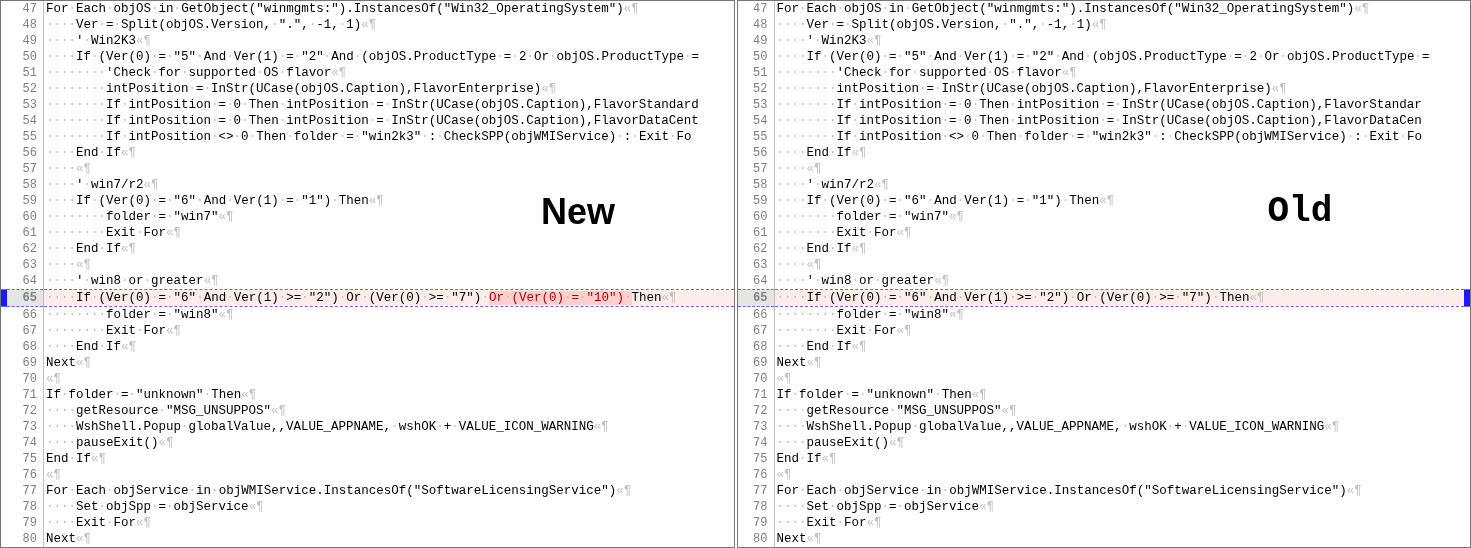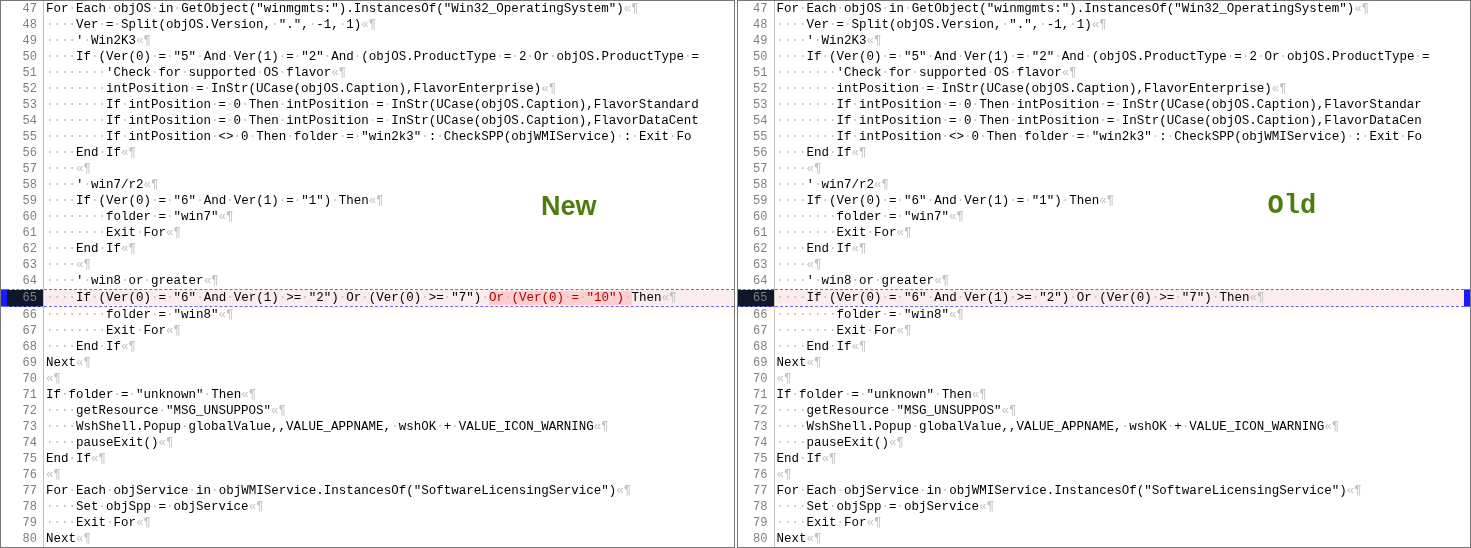--- a/index.html
+++ b/index.html
@@ -56,29 +56,29 @@
   }
   .marker.diff { background: #1a1aff; }
   .code {
     color: #000000;
     padding-left: 2px !important;
     overflow: hidden;
   }
   .ws { color: #c0c0c0; }
   .eol { color: #c0c0c0; }
   tr.diff-row td.code { background: #fdecec; }
-  tr.diff-row td.gutter { background: #0f172a; }
+  tr.diff-row td.gutter { background: #e5e5e5; font-weight: bold; }
   tr.diff-row { border-top: 1px dashed #6666ff; border-bottom: 1px dashed #6666ff; }
   .inline-change { background: #ffcfcf; color: #b00000; }
   .overlay-label {
     position: absolute;
     font-family: Arial, sans-serif;
-    font-size: 27px;
+    font-size: 36px;
     font-weight: bold;
-    color: #4d7c0f;
+    color: #000000;
     pointer-events: none;
   }
 </style>
 </head>
 <body>
 
 <div class="diff-container">
   <div class="pane pane-left">
     <table class="code-table">
         <tbody id="left-body">

